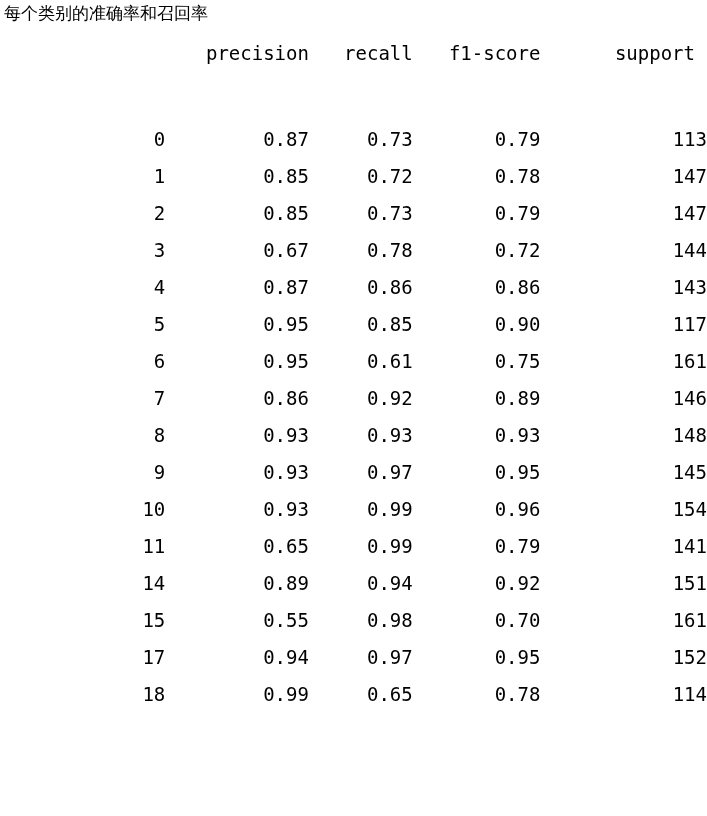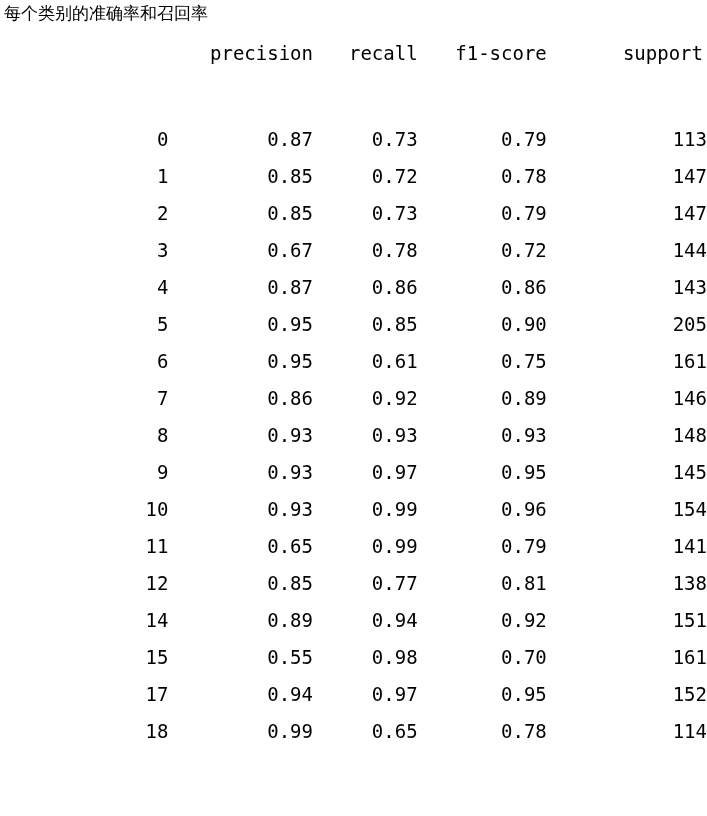--- a/index.html
+++ b/index.html
@@ -53,21 +53,21 @@
     height: 38px;
     vertical-align: middle;
     margin-top: 24px;
   }
   thead th.col-label {
     width: 170px;
   }
   thead th.col-precision { width: 145px; }
   thead th.col-recall { width: 105px; }
   thead th.col-f1 { width: 130px; }
-  thead th.col-support { width: 157px; padding-right: 4px; }
+  thead th.col-support { width: 157px; padding-right: 12px; }
   tbody tr.spacer-row td {
     height: 48px;
   }
   tbody tr.data-row td {
     height: 37px;
     vertical-align: middle;
   }
   td.col-label { width: 170px; padding-right: 0; }
   td.col-precision { width: 145px; }
   td.col-recall { width: 105px; }
@@ -134,21 +134,21 @@
           <td class="col-precision">0.87</td>
           <td class="col-recall">0.86</td>
           <td class="col-f1">0.86</td>
           <td class="col-support">143</td>
         </tr>
         <tr class="data-row">
           <td class="col-label">5</td>
           <td class="col-precision">0.95</td>
           <td class="col-recall">0.85</td>
           <td class="col-f1">0.90</td>
-          <td class="col-support">205</td>
+          <td class="col-support">117</td>
         </tr>
         <tr class="data-row">
           <td class="col-label">6</td>
           <td class="col-precision">0.95</td>
           <td class="col-recall">0.61</td>
           <td class="col-f1">0.75</td>
           <td class="col-support">161</td>
         </tr>
         <tr class="data-row">
           <td class="col-label">7</td>
@@ -179,27 +179,20 @@
           <td class="col-support">154</td>
         </tr>
         <tr class="data-row">
           <td class="col-label">11</td>
           <td class="col-precision">0.65</td>
           <td class="col-recall">0.99</td>
           <td class="col-f1">0.79</td>
           <td class="col-support">141</td>
         </tr>
         <tr class="data-row">
-          <td class="col-label">12</td>
-          <td class="col-precision">0.85</td>
-          <td class="col-recall">0.77</td>
-          <td class="col-f1">0.81</td>
-          <td class="col-support">138</td>
-        </tr>
-        <tr class="data-row">
           <td class="col-label">14</td>
           <td class="col-precision">0.89</td>
           <td class="col-recall">0.94</td>
           <td class="col-f1">0.92</td>
           <td class="col-support">151</td>
         </tr>
         <tr class="data-row">
           <td class="col-label">15</td>
           <td class="col-precision">0.55</td>
           <td class="col-recall">0.98</td>

